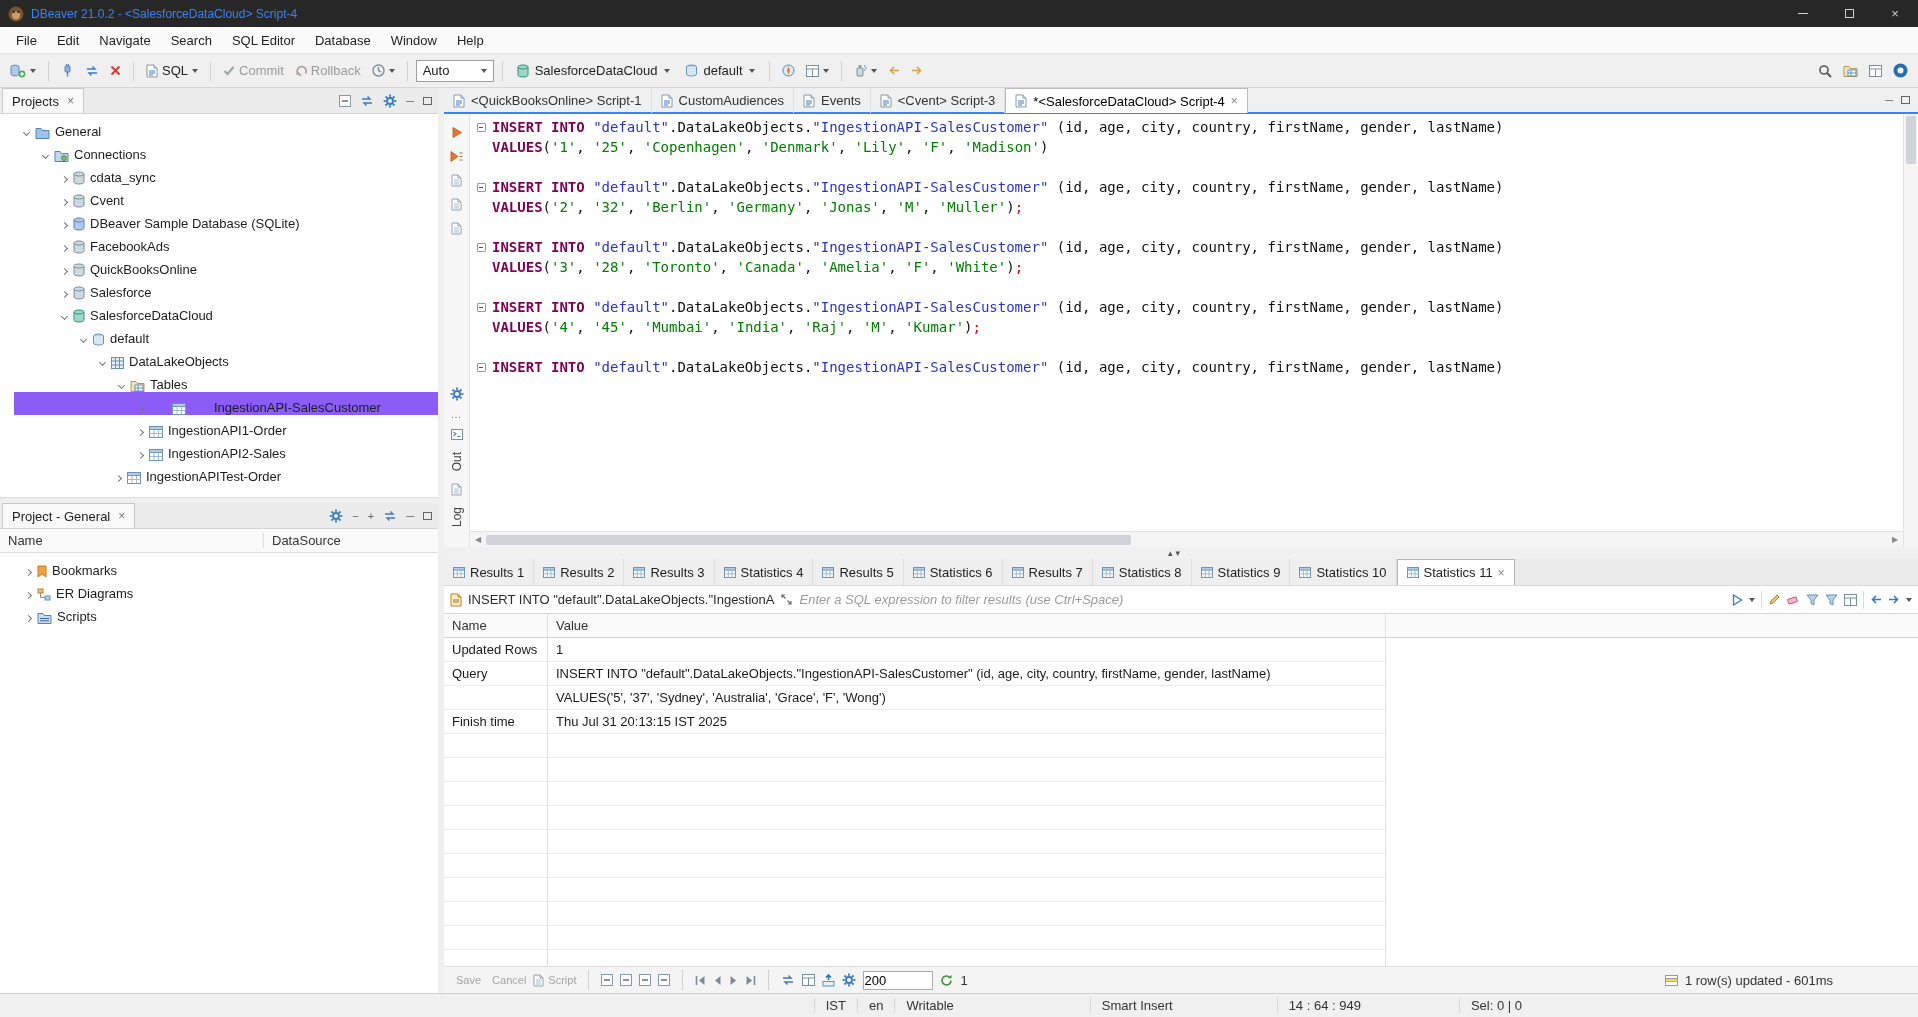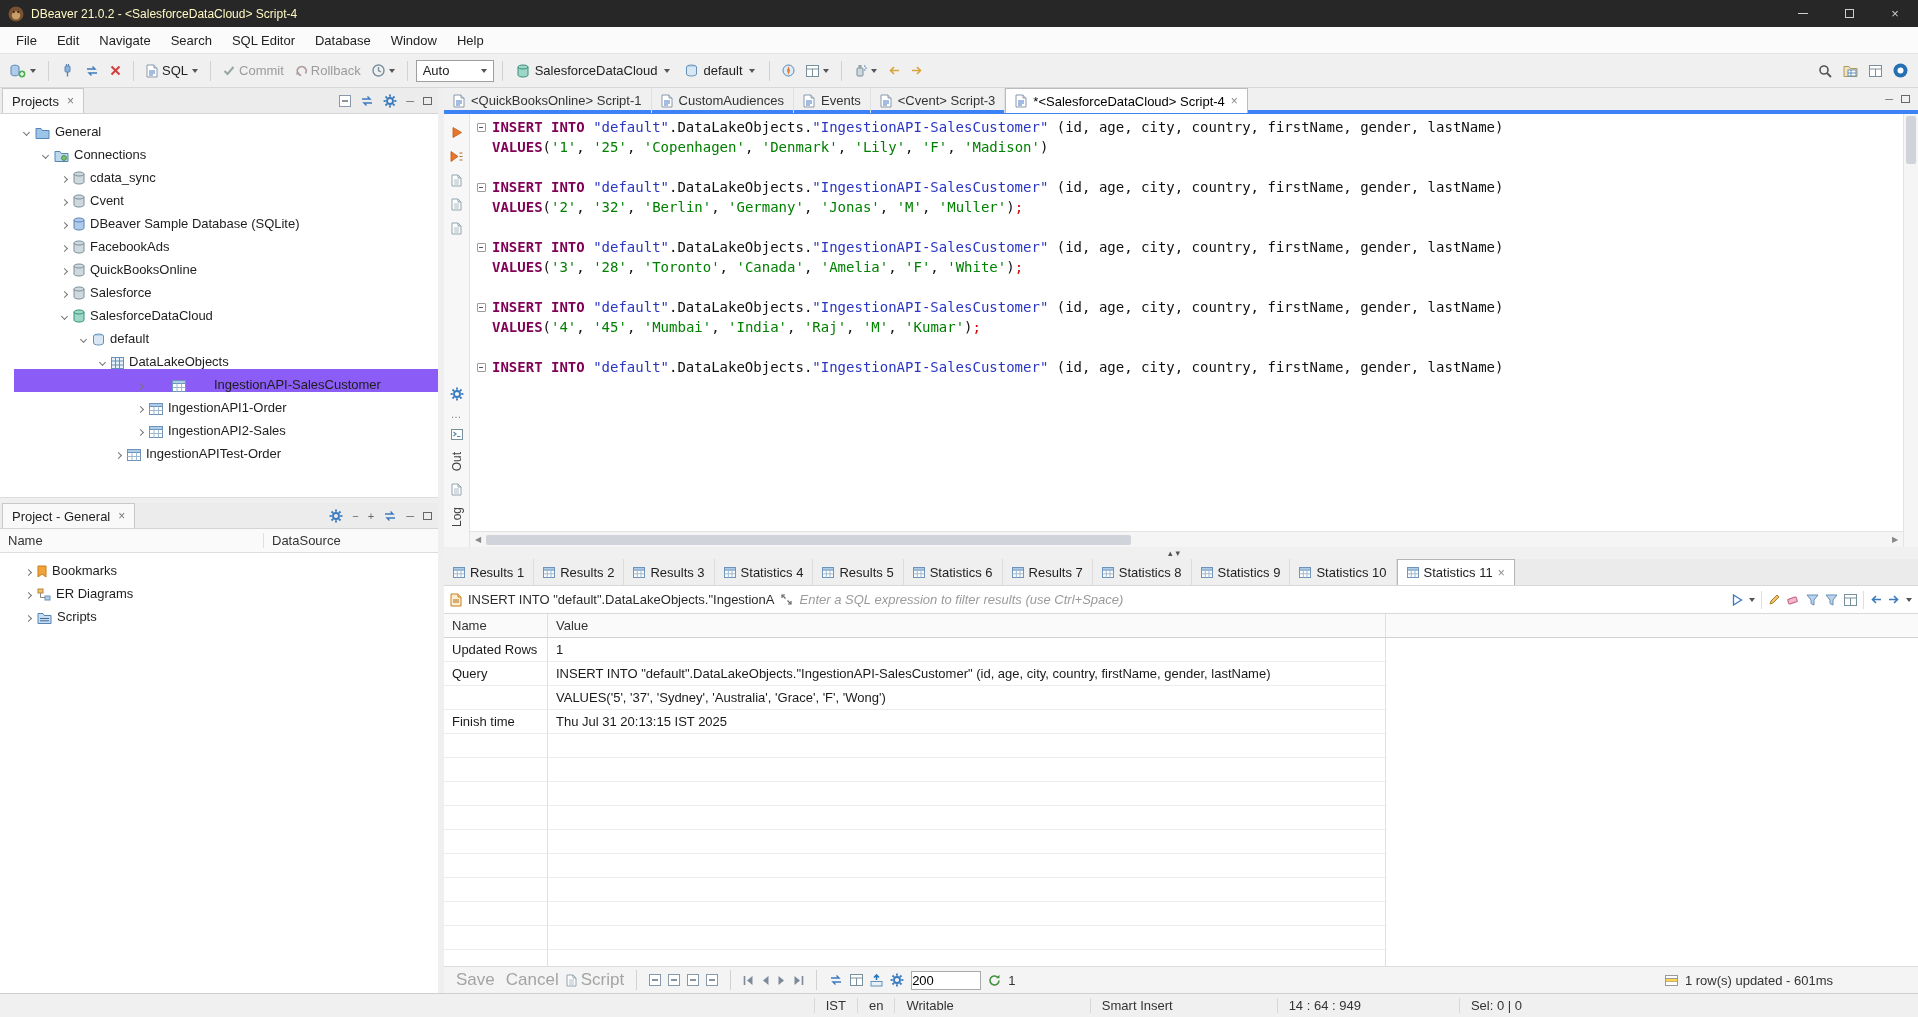--- a/index.html
+++ b/index.html
@@ -2,21 +2,21 @@
 <html style="--keyword: #7f0055; --string: #008000; --identifier: #2a35c2; --semicolon: #d40000; --selection: #cfdeef; --current-line: #e4effb; --accent: #2675bf; --titlebar-bg: #272727;"><head>
 <meta charset="utf-8">
 <style>
   html,body{margin:0;padding:0;background:#9a9a9a;font-family:"Liberation Sans","DejaVu Sans",sans-serif;}
   *{box-sizing:border-box;}
   .window{width:1918px;height:1017px;background:#fff;position:relative;overflow:hidden;display:flex;flex-direction:column;font-size:13px;color:#1d1d1d;}
 
   
   .titlebar{height:27px;background:#272727;display:flex;align-items:center;flex:0 0 27px;}
   .titlebar .app-ic{margin:0 7px 0 8px;display:inline-flex;}
-  .titlebar .title{color:#fef9c3;font-size:12px;}
+  .titlebar .title{color:#3b82f6;font-size:12px;}
   .win-controls{margin-left:auto;display:flex;height:100%;}
   .winbtn{width:46px;display:flex;align-items:center;justify-content:center;color:#cfcfcf;font-size:13px;}
   .win-max-box{width:9px;height:9px;border:1px solid #cfcfcf;display:inline-block;}
   .win-min-line{width:10px;border-top:1px solid #cfcfcf;display:inline-block;}
 
   
   .menubar{height:27px;background:#fbfbfb;border-bottom:1px solid #e4e4e4;display:flex;align-items:center;padding-left:6px;flex:0 0 27px;}
   .menu-item{padding:0 10px;color:#222;}
 
   
@@ -52,21 +52,21 @@
   .tlabel2{margin-left:5px;color:#1d1d1d;}
   .chev{display:inline-block;width:10px;height:10px;position:relative;flex:0 0 10px;margin-right:3px;}
   .chev.right::after{content:'';position:absolute;left:2px;top:2px;width:4px;height:4px;border-right:1.3px solid #767676;border-bottom:1.3px solid #767676;transform:rotate(-45deg);}
   .chev.down::after{content:'';position:absolute;left:2px;top:1px;width:4px;height:4px;border-right:1.3px solid #767676;border-bottom:1.3px solid #767676;transform:rotate(45deg);}
   .h-splitter{height:5px;background:#efefef;flex:0 0 5px;}
   .cols-header{height:24px;border-bottom:1px solid #ddd;background:#fafafa;display:flex;align-items:center;flex:0 0 24px;font-size:13px;color:#333;}
   .cols-header .c1{width:264px;padding-left:8px;border-right:1px solid #e0e0e0;}
   .cols-header .c2{padding-left:8px;}
 
   
-  .editor-tabbar{height:26px;background:#f0f0f0;border-bottom:4px solid #3b82f6;display:flex;align-items:center;flex:0 0 26px;}
+  .editor-tabbar{height:26px;background:#f0f0f0;border-bottom:2px solid #3b82f6;display:flex;align-items:center;flex:0 0 26px;}
   .etab{display:flex;align-items:center;gap:6px;height:25px;padding:0 9px;font-size:13px;color:#333;border-right:1px solid #e0e0e0;}
   .etab.active{background:#fff;border:1px solid #bcbcbc;border-bottom:none;color:#000;}
   .etab .close{color:#888;font-size:12px;}
   .etab-right{margin-left:auto;display:flex;gap:8px;padding-right:8px;align-items:center;}
 
   
   .editor-body{height:433px;flex:0 0 433px;display:flex;min-width:0;background:#fff;}
   .estrip{width:26px;flex:0 0 26px;background:#f7f7f7;border-right:1px solid #e3e3e3;display:flex;flex-direction:column;align-items:center;padding-top:6px;}
   .sic{height:24px;display:flex;align-items:center;justify-content:center;}
   .sgap{height:142px;}
@@ -105,21 +105,21 @@
   .fic{display:inline-flex;align-items:center;}
 
   .grid{flex:1;background:#fff;overflow:hidden;position:relative;}
   .grid-header{display:flex;height:24px;border-bottom:1px solid #d2d2d2;background:#fafafa;font-size:13px;color:#333;}
   .gc{display:flex;align-items:center;padding-left:8px;white-space:nowrap;overflow:hidden;}
   .gc.name{width:104px;flex:0 0 104px;border-right:1px solid #e0e0e0;}
   .gc.value{width:838px;flex:0 0 838px;border-right:1px solid #e0e0e0;}
   .grow{display:flex;height:24px;border-bottom:1px solid #ececec;width:943px;font-size:13px;color:#1a1a1a;}
 
   .rtoolbar{height:27px;flex:0 0 27px;background:#f4f4f4;border-top:1px solid #ddd;display:flex;align-items:center;padding:0 8px;gap:7px;}
-  .rbtn{display:inline-flex;align-items:center;gap:4px;font-size:17px;color:#333;}
+  .rbtn{display:inline-flex;align-items:center;gap:4px;font-size:11px;color:#333;}
   .rbtn.disabled{color:#a4a4a4;}
   .fetch{width:70px;height:19px;border:1px solid #ababab;background:#fff;font-size:13px;padding:0 0;font-family:"Liberation Sans",sans-serif;}
   .rcount{font-size:13px;color:#333;}
   .rspacer{flex:1;}
   .rstatus{font-size:13px;color:#333;}
 
   
   .statusbar{height:24px;flex:0 0 24px;background:#f0f0f0;border-top:1px solid #cfcfcf;display:flex;align-items:center;font-size:13px;color:#333;}
   .sspacer{flex:1;}
   .seg{padding:0 11px;border-left:1px solid #d8d8d8;white-space:nowrap;}
@@ -503,20 +503,32 @@
               <span class="ic">
                 <svg width="13" height="12">
                   <rect x="0.5" y="0.5" width="12" height="11" fill="#e8f0f8" stroke="#6590b8"></rect>
                   <line x1="4.5" y1="0.5" x2="4.5" y2="11.5" stroke="#6590b8"></line>
                   <line x1="8.5" y1="0.5" x2="8.5" y2="11.5" stroke="#6590b8"></line>
                   <line x1="0.5" y1="4" x2="12.5" y2="4" stroke="#6590b8"></line>
                   <line x1="0.5" y1="8" x2="12.5" y2="8" stroke="#6590b8"></line>
                 </svg>
               </span>
               <span class="tlabel2">DataLakeObjects</span>
+            </div>
+            <div class="tree-row" style="padding-left:103px">
+              <span class="chev down"></span>
+              <span class="ic">
+                <svg width="15" height="12">
+                  <path d="M1 1.5h5l1.3 2H14v8H1z" fill="#efe3c2" stroke="#b09a5a"></path>
+                  <rect x="5" y="5" width="8" height="6" fill="#fff" stroke="#6590b8"></rect>
+                  <line x1="8" y1="5" x2="8" y2="11" stroke="#6590b8"></line>
+                  <line x1="5" y1="8" x2="13" y2="8" stroke="#6590b8"></line>
+                </svg>
+              </span>
+              <span class="tlabel2">Tables</span>
             </div>
             <div class="tree-row selected" style="padding-left:122px">
               <span class="chev right"></span>
               <span class="ic">
                 <svg width="14" height="12">
                   <rect x="0.5" y="0.5" width="13" height="11" fill="#fff" stroke="#6d93bb"></rect>
                   <rect x="0.5" y="0.5" width="13" height="3" fill="#aecdea" stroke="#6d93bb"></rect>
                   <line x1="5" y1="3.5" x2="5" y2="11.5" stroke="#9db8cf"></line>
                   <line x1="9.5" y1="3.5" x2="9.5" y2="11.5" stroke="#9db8cf"></line>
                   <line x1="0.5" y1="7.5" x2="13.5" y2="7.5" stroke="#9db8cf"></line>

